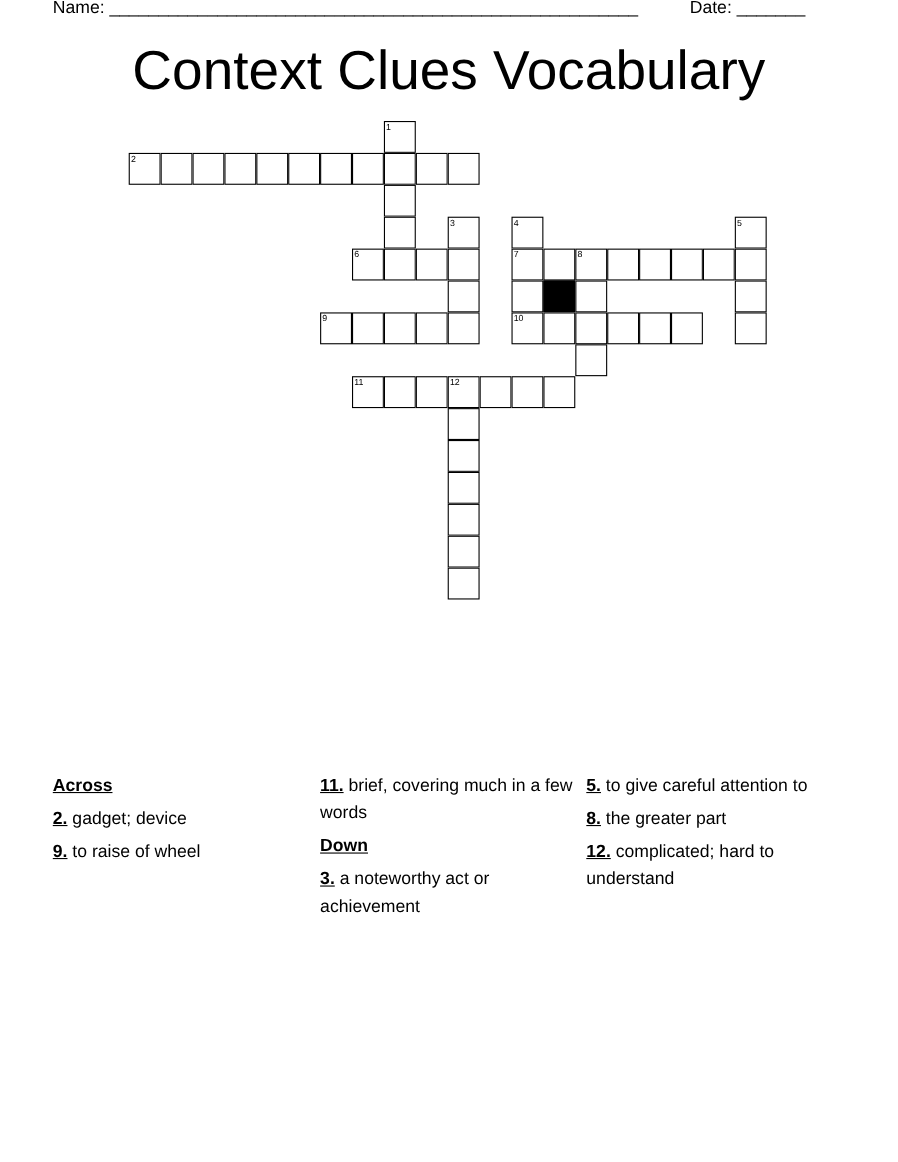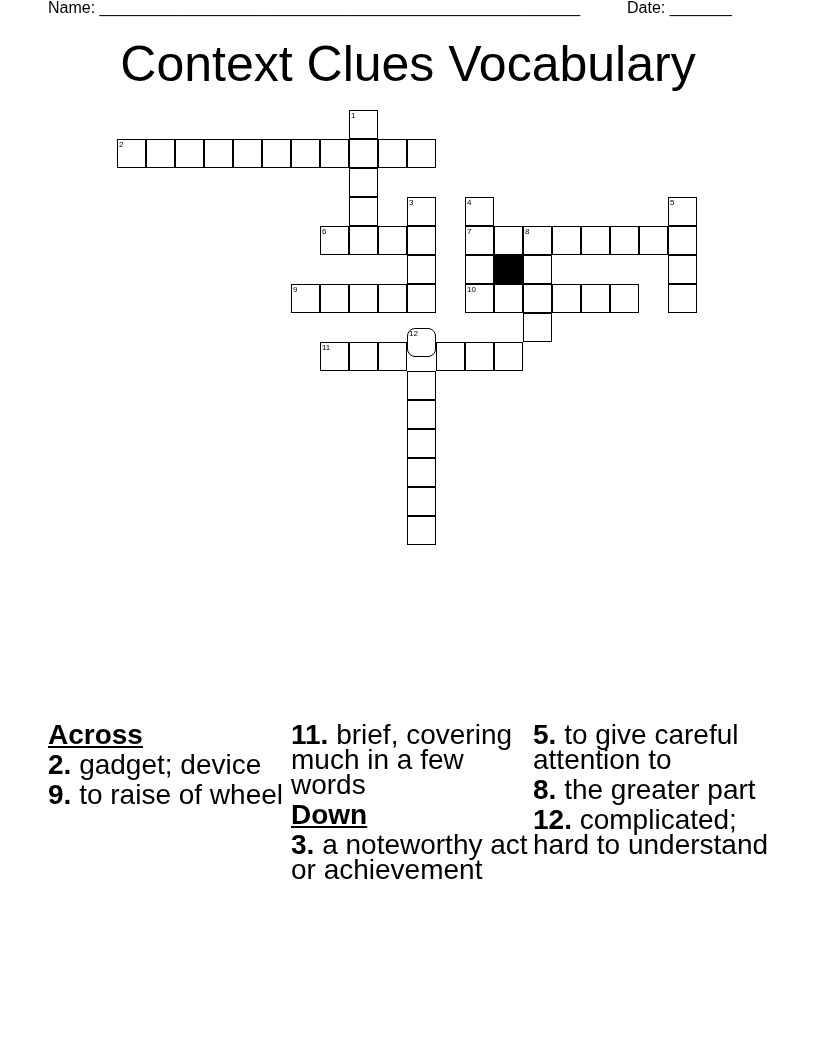--- a/index.html
+++ b/index.html
@@ -4,24 +4,24 @@
 <style>
   html, body { margin: 0; padding: 0; background: #fff; }
   body { width: 816px; height: 1056px; position: relative; overflow: hidden; font-family: "Liberation Sans", sans-serif; color: #000; }
   .header-line { position: absolute; top: -2px; left: 48px; font-size: 16px; white-space: pre; line-height: 20px; }
   .date-line { position: absolute; top: -2px; left: 627px; font-size: 16px; white-space: pre; line-height: 20px; }
   .title { position: absolute; top: 32px; left: 0; width: 816px; text-align: center; font-size: 50px; line-height: 64px; }
   .grid { position: absolute; left: 0; top: 0; width: 816px; height: 600px; }
   .cell { position: absolute; width: 29px; height: 29px; box-sizing: border-box; border: 1.5px solid #000; background: #fff; }
   .cell.black { background: #000; }
   .cell .num { position: absolute; top: 0px; left: 1px; font-size: 8px; line-height: 9px; color: #000; }
-  .clues { position: absolute; top: 702px; font-size: 28px; line-height: 25px; margin-top: 20px; }
+  .clues { position: absolute; top: 702px; font-size: 16px; line-height: 25px; }
   .clues .heading { font-weight: bold; text-decoration: underline; margin-bottom: 5px; }
   .clue { margin-bottom: 5px; }
-  .clue b { font-weight: bold; }
+  .clue b { font-weight: bold; text-decoration: underline; }
   .col1 { left: 48px; width: 240px; }
   .col2 { left: 291px; width: 240px; }
   .col3 { left: 533px; width: 240px; }
 </style>
 </head>
 <body>
 
 <div class="header-line">Name: ______________________________________________________</div>
 <div class="date-line">Date: _______</div>
 <div class="title">Context Clues Vocabulary</div>
@@ -92,21 +92,21 @@
     <div class="cell" style="left: 552px; top: 284px;"></div>
     <div class="cell" style="left: 581px; top: 284px;"></div>
     <div class="cell" style="left: 610px; top: 284px;"></div>
     <div class="cell" style="left: 668px; top: 284px;"></div>
     <div class="cell" style="left: 523px; top: 313px;"></div>
     <div class="cell" style="left: 320px; top: 342px;">
       <span class="num">11</span>
     </div>
     <div class="cell" style="left: 349px; top: 342px;"></div>
     <div class="cell" style="left: 378px; top: 342px;"></div>
-    <div class="cell" style="left: 407px; top: 328px; border-radius: 8px;">
+    <div class="cell" style="left: 407px; top: 342px;">
       <span class="num">12</span>
     </div>
     <div class="cell" style="left: 436px; top: 342px;"></div>
     <div class="cell" style="left: 465px; top: 342px;"></div>
     <div class="cell" style="left: 494px; top: 342px;"></div>
     <div class="cell" style="left: 407px; top: 371px;"></div>
     <div class="cell" style="left: 407px; top: 400px;"></div>
     <div class="cell" style="left: 407px; top: 429px;"></div>
     <div class="cell" style="left: 407px; top: 458px;"></div>
     <div class="cell" style="left: 407px; top: 487px;"></div>

